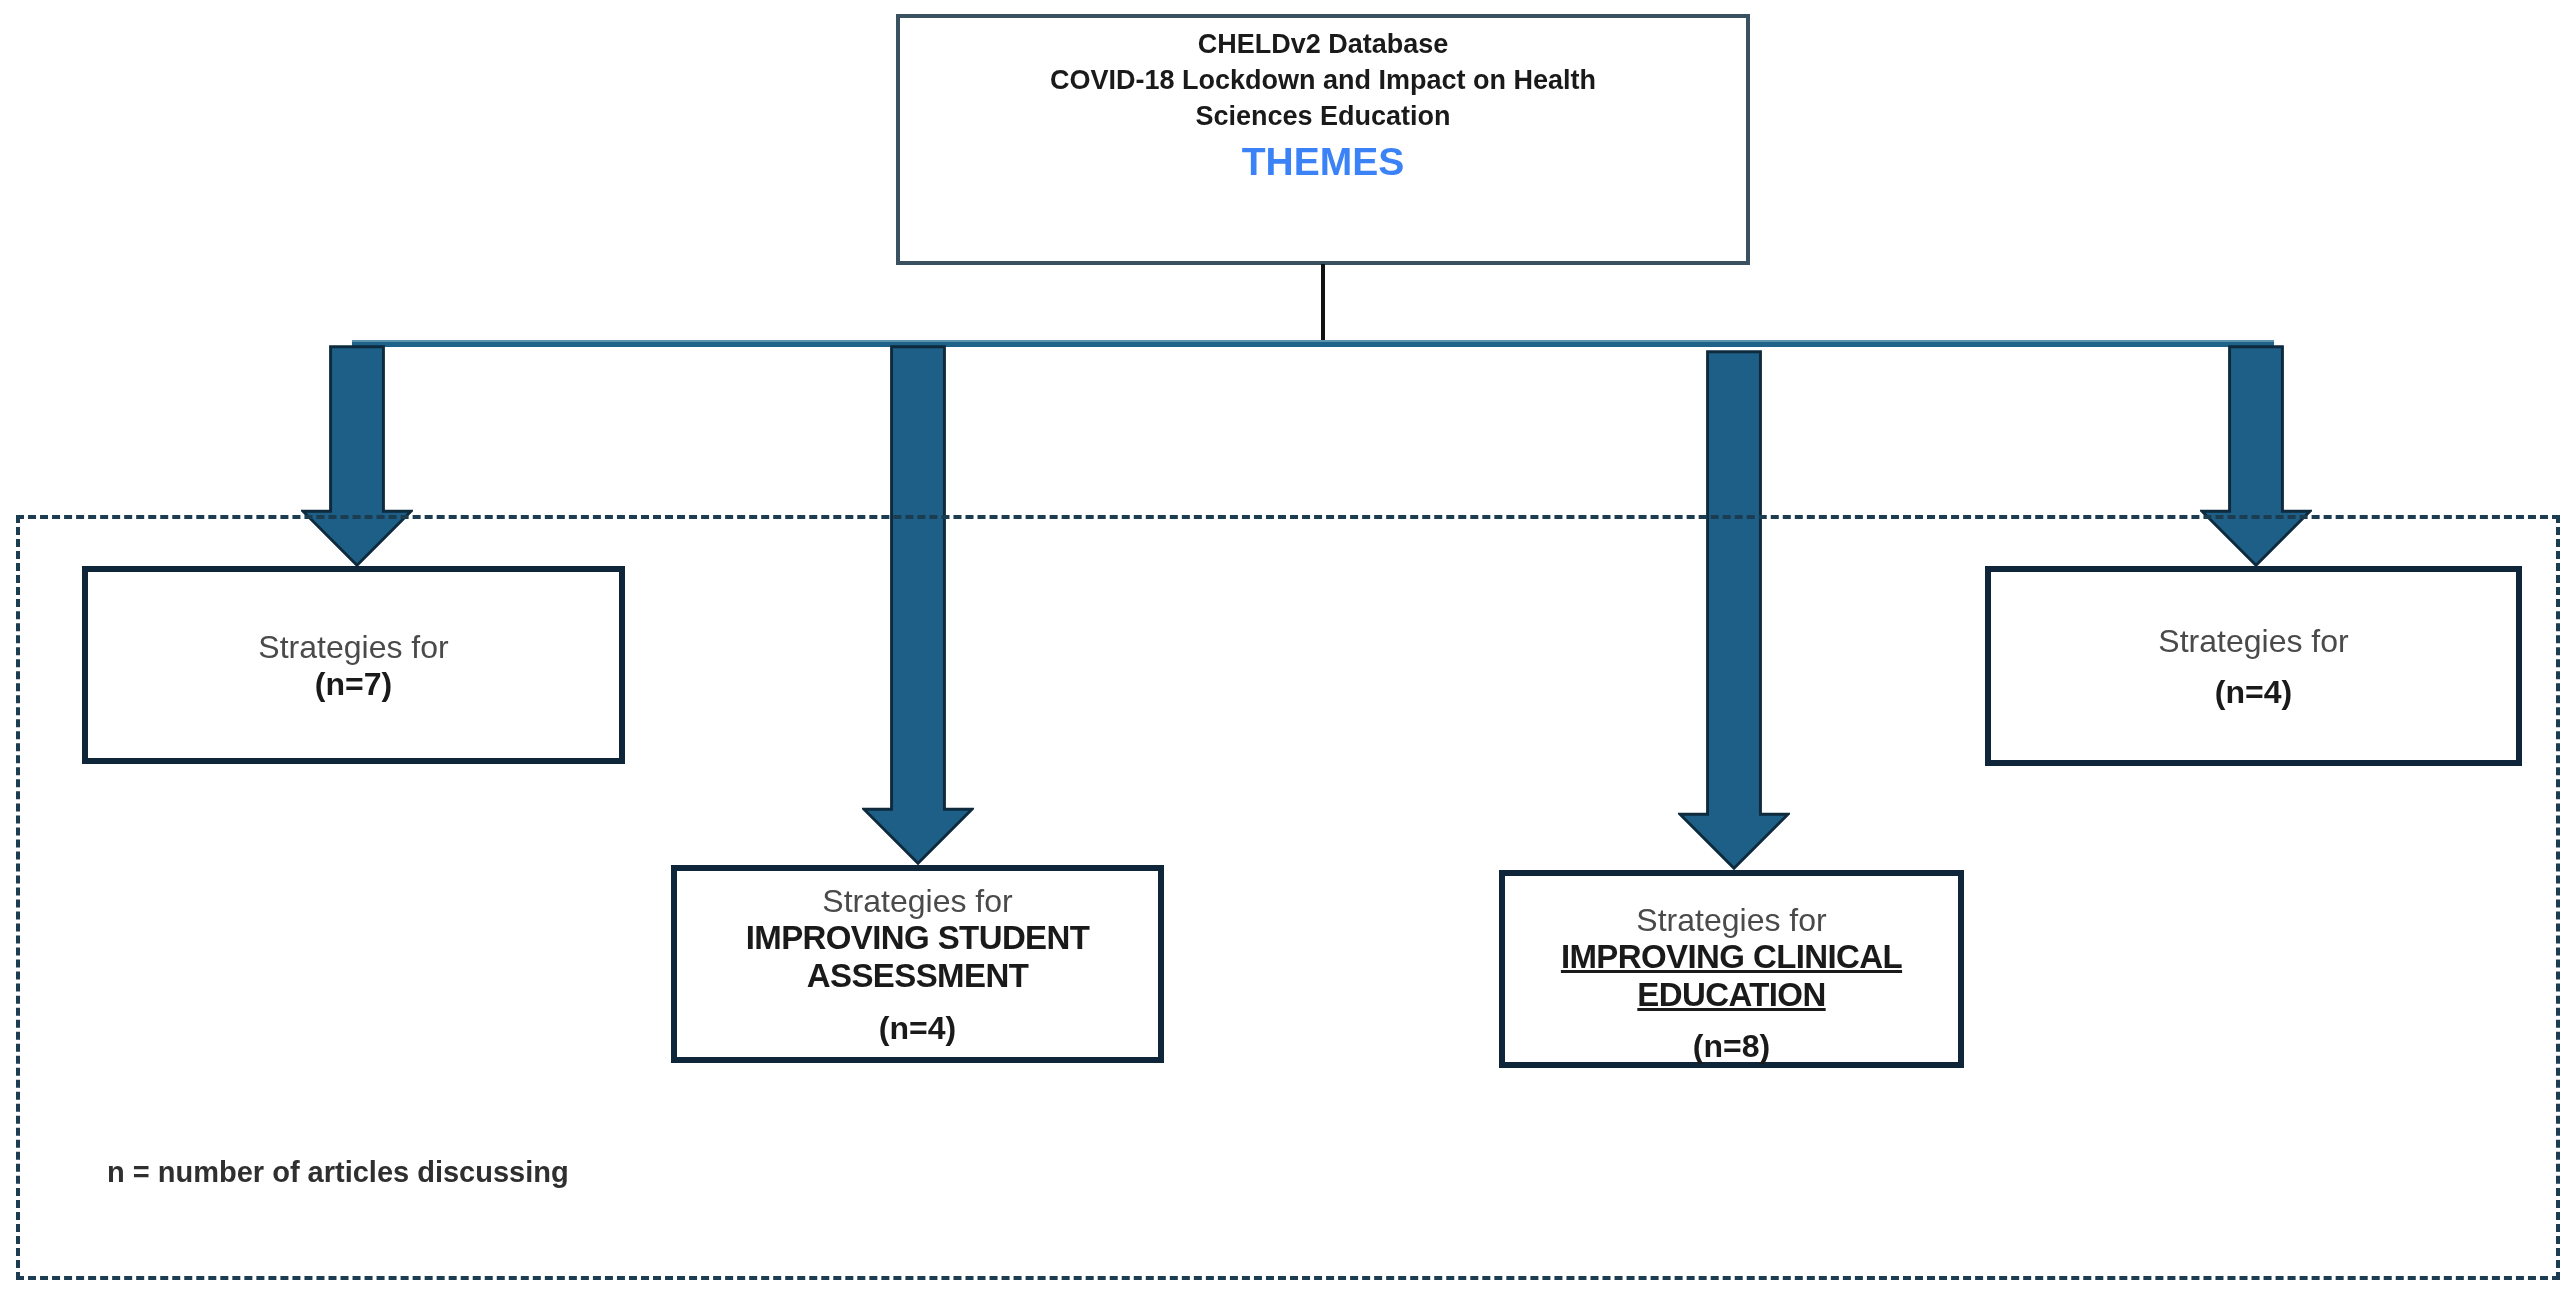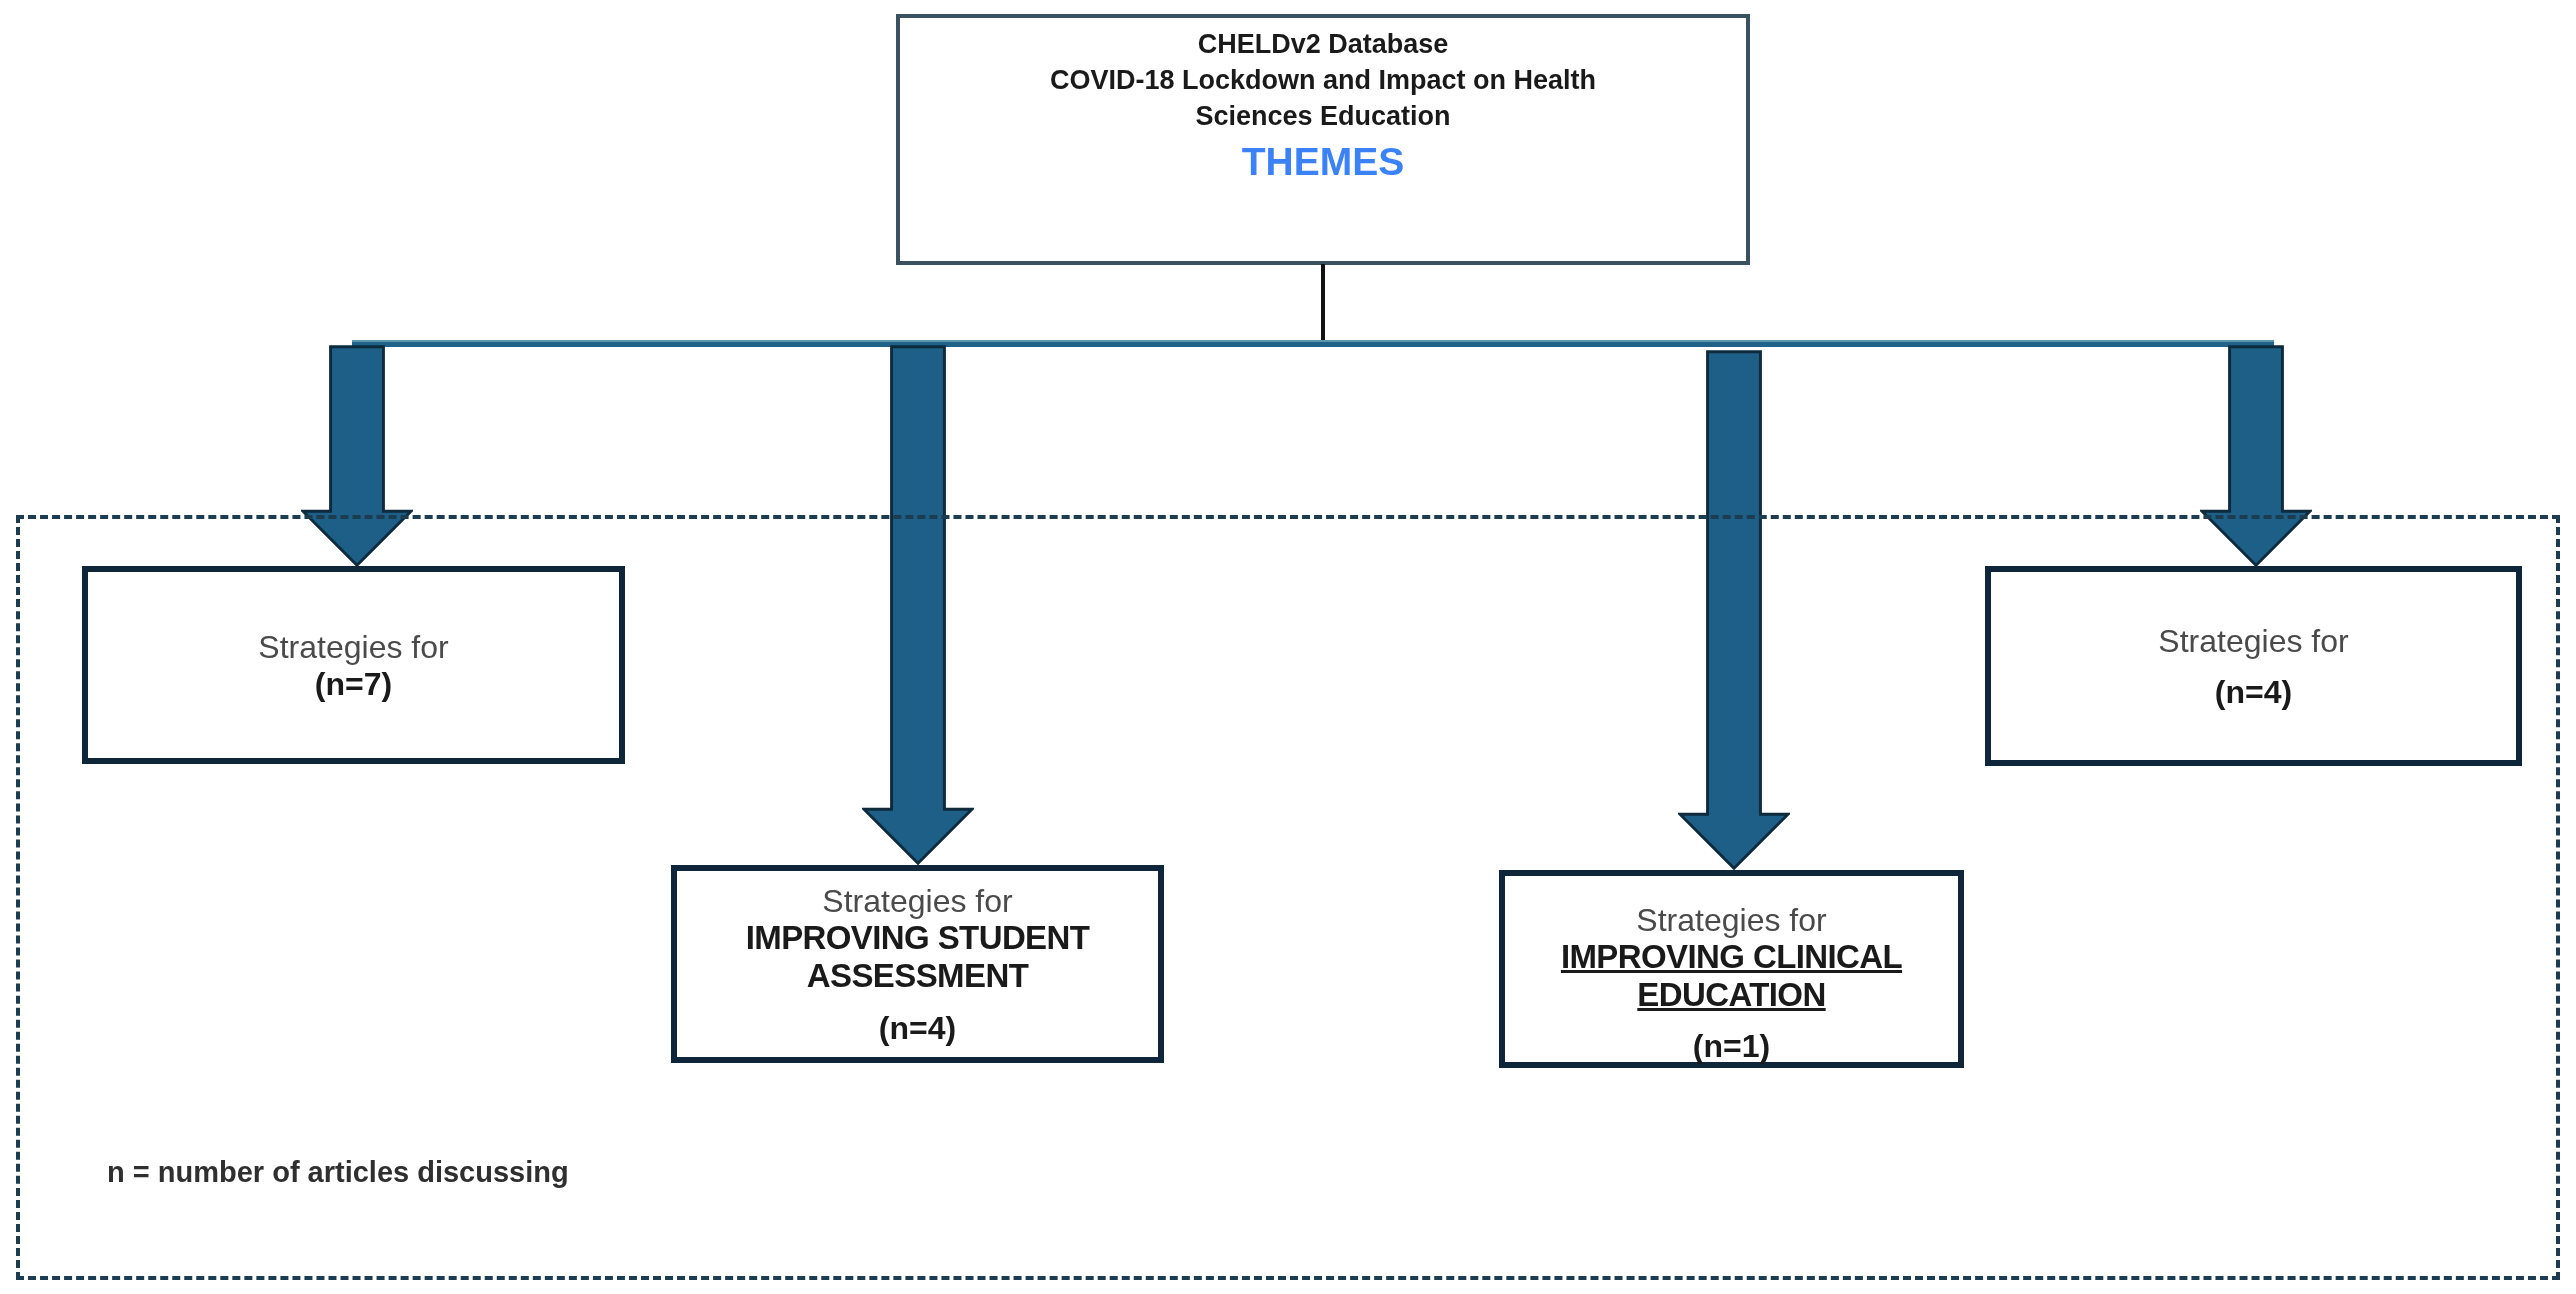--- a/index.html
+++ b/index.html
@@ -138,21 +138,21 @@
 
   <div class="theme-box theme-box-2">
     <p class="theme-prefix">Strategies for</p>
     <p class="theme-name">IMPROVING STUDENT ASSESSMENT</p>
     <p class="theme-count">(n=4)</p>
   </div>
 
   <div class="theme-box theme-box-3">
     <p class="theme-prefix">Strategies for</p>
     <p class="theme-name">IMPROVING CLINICAL EDUCATION</p>
-    <p class="theme-count">(n=1)</p>
+    <p class="theme-count">(n=8)</p>
   </div>
 
   <div class="theme-box theme-box-4">
     <p class="theme-prefix">Strategies for</p>
     <p class="theme-count">(n=4)</p>
   </div>
 
   <div class="legend">
     <p>n = number of articles discussing</p>
   </div>

